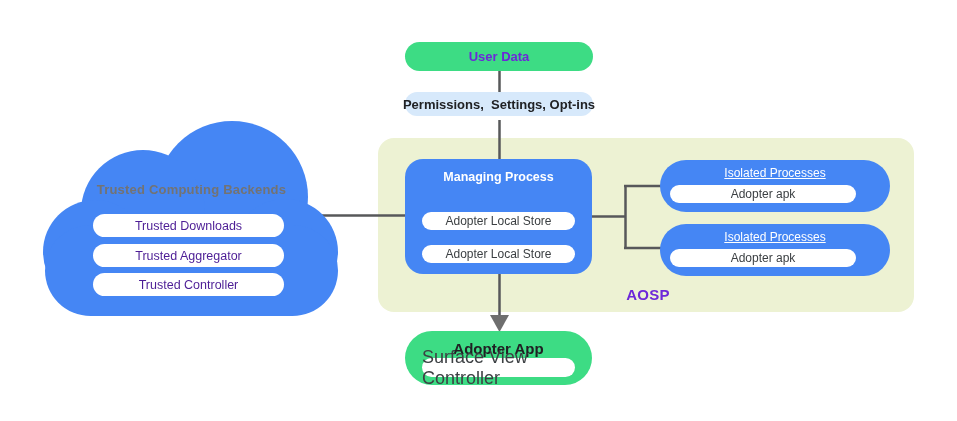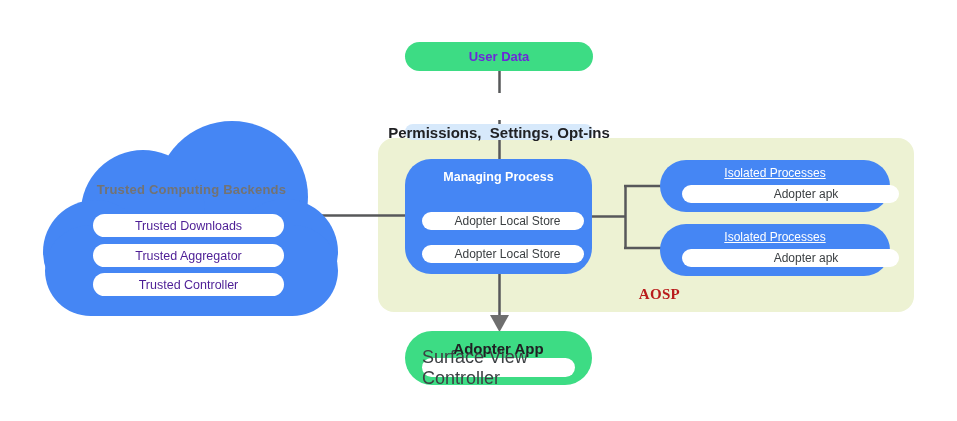--- a/index.html
+++ b/index.html
@@ -21,45 +21,45 @@
   .cloud-title{position:absolute;left:0;top:62px;width:293px;text-align:center;
     color:#737373;font-size:13px;font-weight:bold;letter-spacing:.2px;}
   .cloud-pill{position:absolute;left:48px;width:191px;height:23px;background:#fff;border-radius:12px;
     display:flex;align-items:center;justify-content:center;font-size:12.5px;color:#4c1d95;}
   .cloud-pill.p1{top:94px}.cloud-pill.p2{top:124px}.cloud-pill.p3{top:153px}
 
   
   .pill-user-data{position:absolute;left:405px;top:42px;width:188px;height:29px;z-index:2;
     background:var(--green,#3ddc84);border-radius:15px;display:flex;align-items:center;justify-content:center;
     font-size:13px;font-weight:bold;color:#6d28d9;}
-  .pill-permissions{position:absolute;left:405px;top:92px;width:188px;height:16px;z-index:2;
+  .pill-permissions{position:absolute;left:405px;top:92px;width:188px;height:24px;z-index:2;
     background:var(--light_blue,#d7e9fb);border-radius:14px;display:flex;align-items:center;justify-content:center;
-    font-size:15px;font-weight:bold;color:#202124;white-space:pre;margin-top:32px;}
+    font-size:13px;font-weight:bold;color:#202124;white-space:pre;}
 
   
   .aosp-box{position:absolute;left:378px;top:138px;width:536px;height:174px;z-index:0;
     background:var(--aosp_bg,#edf2d3);border-radius:16px;}
-  .aosp-label{position:absolute;left:616px;top:286px;width:64px;z-index:2;text-align:right;
-    font-size:15px;font-weight:bold;color:#b91c1c;letter-spacing:.3px;font-family:Liberation Serif, serif;}
+  .aosp-label{position:absolute;left:616px;top:286px;width:64px;z-index:2;text-align:center;
+    font-size:15px;font-weight:bold;color:#6d28d9;letter-spacing:.3px;}
 
   .managing{position:absolute;left:405px;top:159px;width:187px;height:115px;z-index:2;
-    background:var(--blue,#4586f4);border-radius:26px;}
+    background:var(--blue,#4586f4);border-radius:18px;}
   .managing-title{position:absolute;left:0;top:11px;width:187px;text-align:center;
     color:#fff;font-size:12.5px;font-weight:bold;line-height:14.5px;}
   .store-pill{position:absolute;left:17px;width:153px;height:18px;background:#fff;border-radius:9px;
-    display:flex;align-items:center;justify-content:center;font-size:12px;color:#3c4043;padding-left:9px;}
+    display:flex;align-items:center;justify-content:center;font-size:12px;color:#3c4043;}
   .store-pill.s1{top:53px}.store-pill.s2{top:86px}
 
   .isolated{position:absolute;left:660px;width:230px;height:52px;z-index:2;
     background:var(--blue,#4586f4);border-radius:26px;}
   .isolated.i1{top:160px}.isolated.i2{top:224px}
   .isolated-title{position:absolute;left:0;top:6px;width:230px;text-align:center;
     color:#fff;font-size:12px;font-weight:normal;text-decoration:underline;}
-  .apk-pill{position:absolute;left:22px;top:25px;width:186px;height:18px;background:#fff;border-radius:9px;
-    display:flex;align-items:center;justify-content:center;font-size:12px;color:#3c4043;padding-left:31px;}
+  .apk-pill{position:absolute;left:10px;top:25px;width:186px;height:18px;background:#fff;border-radius:9px;
+    display:flex;align-items:center;justify-content:center;font-size:12px;color:#3c4043;}
 
   
   .adopter-app{position:absolute;left:405px;top:331px;width:187px;height:54px;z-index:2;
     background:var(--green,#3ddc84);border-radius:27px;}
   .adopter-app-title{position:absolute;left:0;top:9px;width:187px;text-align:center;
     font-size:15px;font-weight:bold;color:#202124;}
   .svc-pill{position:absolute;left:17px;top:27px;width:153px;height:19px;background:#fff;border-radius:10px;
     display:flex;align-items:center;justify-content:center;font-size:18px;color:#3c4043;}
 </style>
 </head>

